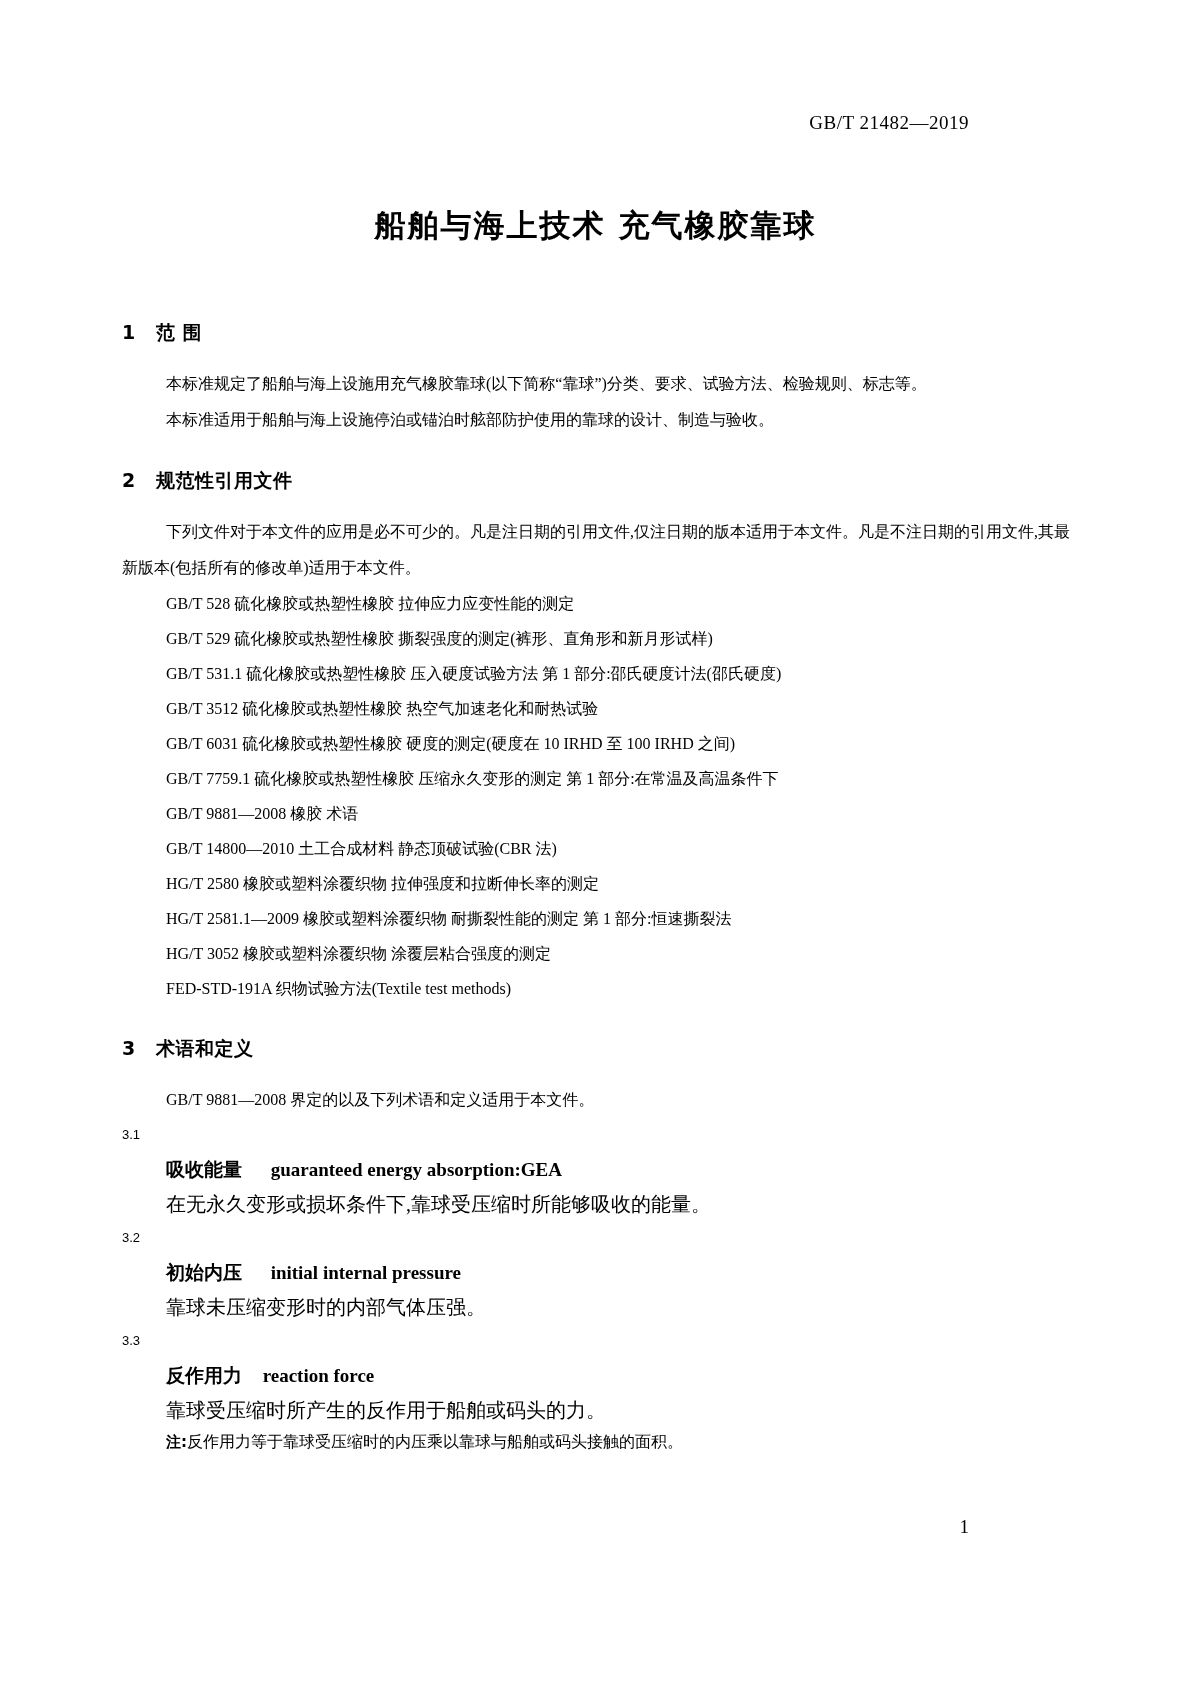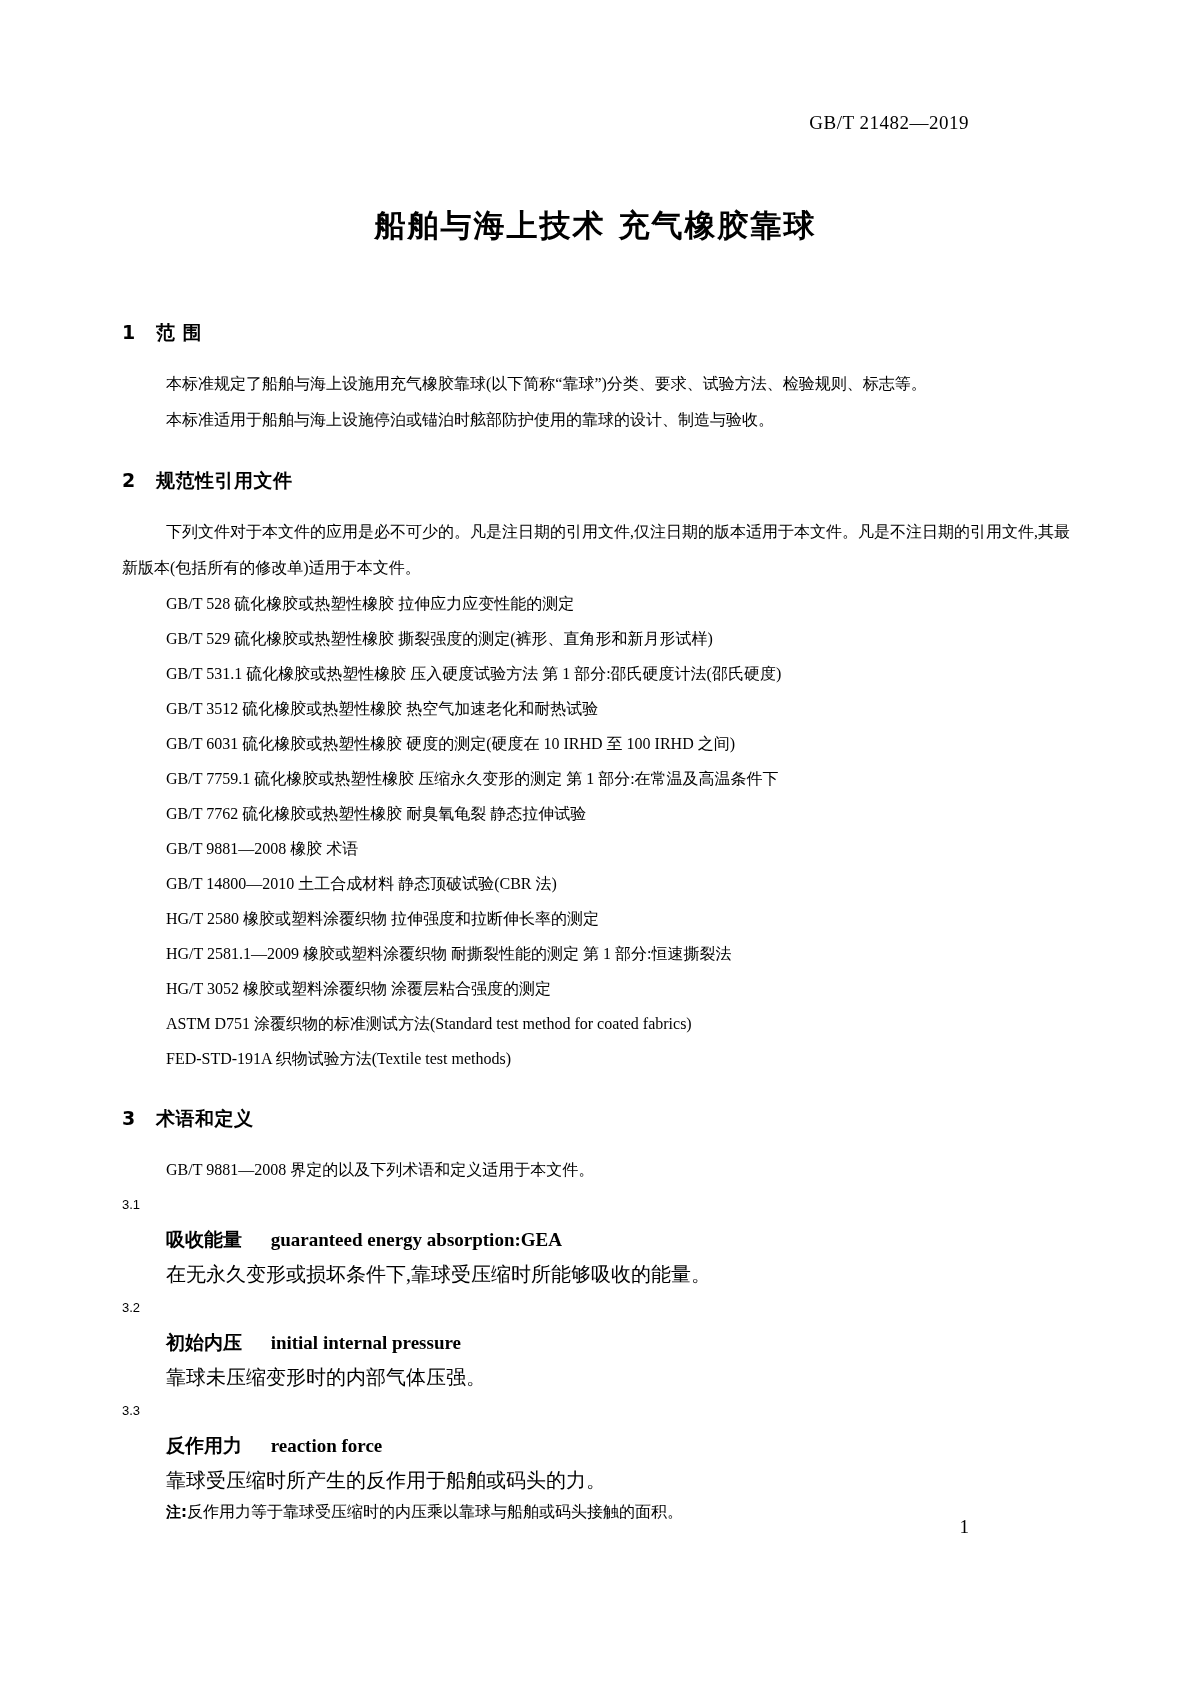--- a/index.html
+++ b/index.html
@@ -143,27 +143,25 @@
     </div>
     <div style="height:14px"></div>
     <p class="para">下列文件对于本文件的应用是必不可少的。凡是注日期的引用文件,仅注日期的版本适用于本文件。凡是不注日期的引用文件,其最新版本(包括所有的修改单)适用于本文件。</p>
 
     <p class="ref-line">GB/T 528    硫化橡胶或热塑性橡胶    拉伸应力应变性能的测定</p>
     <p class="ref-line">GB/T 529    硫化橡胶或热塑性橡胶    撕裂强度的测定(裤形、直角形和新月形试样)</p>
     <p class="ref-line">GB/T 531.1    硫化橡胶或热塑性橡胶    压入硬度试验方法    第 1 部分:邵氏硬度计法(邵氏硬度)</p>
     <p class="ref-line">GB/T 3512    硫化橡胶或热塑性橡胶    热空气加速老化和耐热试验</p>
     <p class="ref-line">GB/T 6031    硫化橡胶或热塑性橡胶    硬度的测定(硬度在 10 IRHD 至 100 IRHD 之间)</p>
     <p class="ref-line">GB/T 7759.1    硫化橡胶或热塑性橡胶    压缩永久变形的测定    第 1 部分:在常温及高温条件下</p>
-    <p class="ref-line">GB/T 7762    硫化橡胶或热塑性橡胶    耐臭氧龟裂    静态拉伸试验</p>
     <p class="ref-line">GB/T 9881—2008    橡胶    术语</p>
     <p class="ref-line">GB/T 14800—2010    土工合成材料    静态顶破试验(CBR 法)</p>
     <p class="ref-line">HG/T 2580    橡胶或塑料涂覆织物    拉伸强度和拉断伸长率的测定</p>
     <p class="ref-line">HG/T 2581.1—2009    橡胶或塑料涂覆织物    耐撕裂性能的测定    第 1 部分:恒速撕裂法</p>
     <p class="ref-line">HG/T 3052    橡胶或塑料涂覆织物    涂覆层粘合强度的测定</p>
-    <p class="ref-line">ASTM D751    涂覆织物的标准测试方法(Standard test method for coated fabrics)</p>
     <p class="ref-line">FED-STD-191A    织物试验方法(Textile test methods)</p>
 
     <div class="sec-head">
       <span class="num">3</span><span>术语和定义</span>
     </div>
     <div style="height:14px"></div>
     <p class="para">GB/T 9881—2008 界定的以及下列术语和定义适用于本文件。</p>
 
     <div>
       <p class="term-num">3.1</p>
@@ -180,21 +178,21 @@
         <span>初始内压</span>
         <span class="en" style="margin-left:22px">initial internal pressure</span>
       </p>
       <p class="term-def">靠球未压缩变形时的内部气体压强。</p>
     </div>
 
     <div>
       <p class="term-num">3.3</p>
       <p class="term-name">
         <span>反作用力</span>
-        <span class="en" style="margin-left:22px">reaction force</span>
+        <span class="en" style="margin-left:14px">reaction force</span>
       </p>
       <p class="term-def">靠球受压缩时所产生的反作用于船舶或码头的力。</p>
       <p class="term-note">
         <span class="lbl">注:</span><span>反作用力等于靠球受压缩时的内压乘以靠球与船舶或码头接触的面积。</span>
       </p>
     </div>
 
   </div>
 
   <div class="page-no">1</div>

